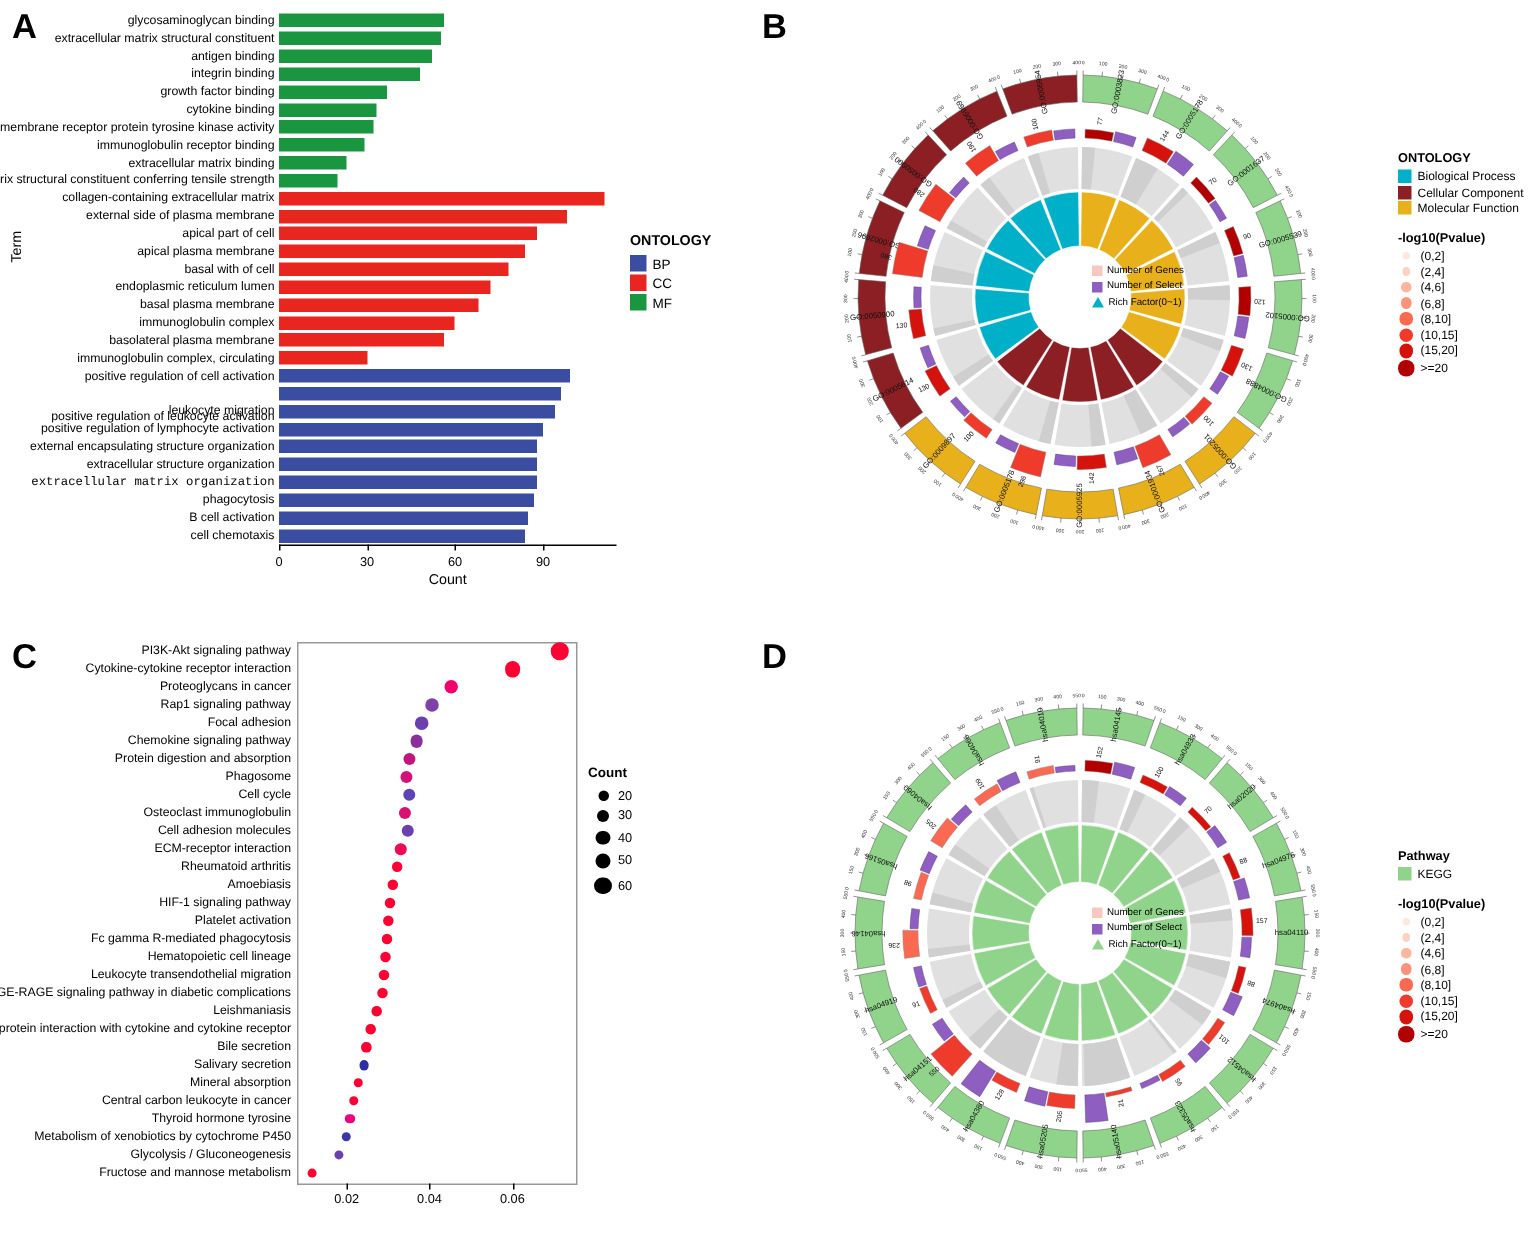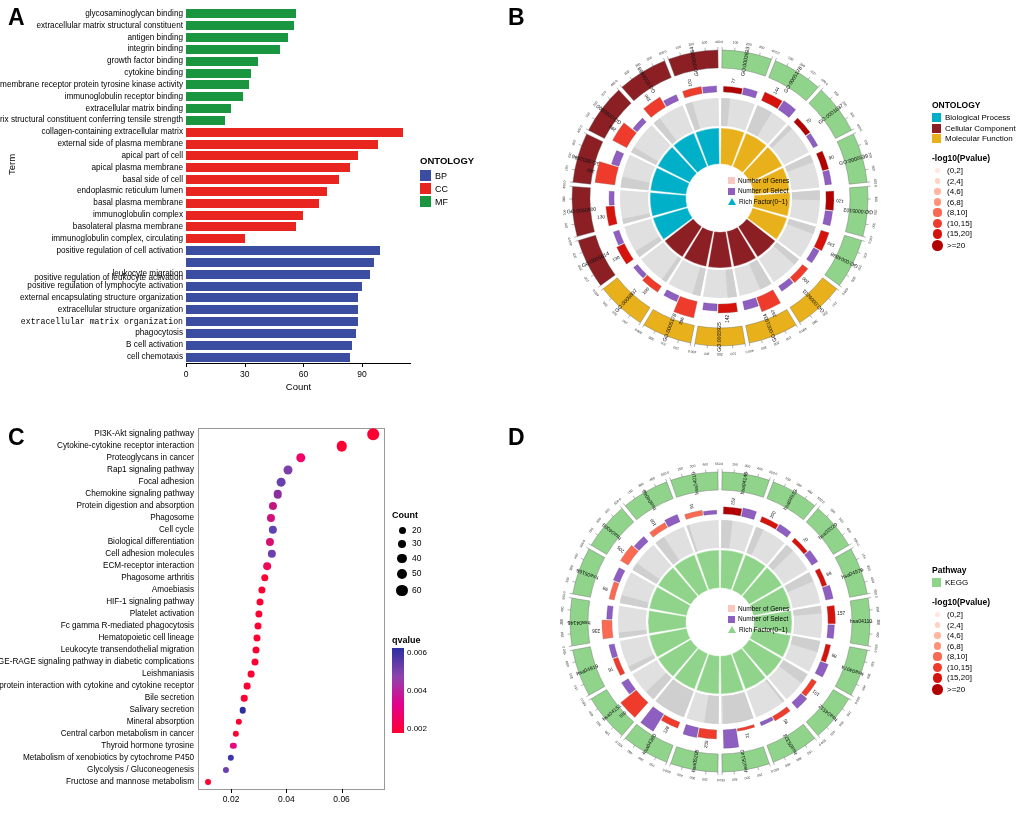--- a/index.html
+++ b/index.html
@@ -100,21 +100,21 @@
     <div class="barlabel" style="top: 115.417px; right: 317px;">extracellular matrix structural constituent conferring tensile strength</div>
     <div class="barrow" style="left: 186px; top: 127.75px; width: 217.174px; background: rgb(232, 37, 31);"></div>
     <div class="barlabel" style="top: 127.25px; right: 317px;">collagen-containing extracellular matrix</div>
     <div class="barrow" style="left: 186px; top: 139.583px; width: 191.739px; background: rgb(232, 37, 31);"></div>
     <div class="barlabel" style="top: 139.083px; right: 317px;">external side of plasma membrane</div>
     <div class="barrow" style="left: 186px; top: 151.417px; width: 172.174px; background: rgb(232, 37, 31);"></div>
     <div class="barlabel" style="top: 150.917px; right: 317px;">apical part of cell</div>
     <div class="barrow" style="left: 186px; top: 163.25px; width: 164.348px; background: rgb(232, 37, 31);"></div>
     <div class="barlabel" style="top: 162.75px; right: 317px;">apical plasma membrane</div>
     <div class="barrow" style="left: 186px; top: 175.083px; width: 152.609px; background: rgb(232, 37, 31);"></div>
-    <div class="barlabel" style="top: 174.583px; right: 317px;">basal side of cell</div>
+    <div class="barlabel" style="top: 174.583px; right: 317px;">basal with of cell</div>
     <div class="barrow" style="left: 186px; top: 186.917px; width: 140.87px; background: rgb(232, 37, 31);"></div>
     <div class="barlabel" style="top: 186.417px; right: 317px;">endoplasmic reticulum lumen</div>
     <div class="barrow" style="left: 186px; top: 198.75px; width: 133.043px; background: rgb(232, 37, 31);"></div>
     <div class="barlabel" style="top: 198.25px; right: 317px;">basal plasma membrane</div>
     <div class="barrow" style="left: 186px; top: 210.583px; width: 117.391px; background: rgb(232, 37, 31);"></div>
     <div class="barlabel" style="top: 210.083px; right: 317px;">immunoglobulin complex</div>
     <div class="barrow" style="left: 186px; top: 222.417px; width: 109.565px; background: rgb(232, 37, 31);"></div>
     <div class="barlabel" style="top: 221.917px; right: 317px;">basolateral plasma membrane</div>
     <div class="barrow" style="left: 186px; top: 234.25px; width: 58.6957px; background: rgb(232, 37, 31);"></div>
     <div class="barlabel" style="top: 233.75px; right: 317px;">immunoglobulin complex, circulating</div>
@@ -543,56 +543,45 @@
       </div>
       <div style="display:flex;align-items:center;height:16.3px">
         <span style="display:inline-block;width:20px;text-align:center"><span style="display:inline-block;width:10.3px;height:10.3px;border-radius:50%;background:#000;vertical-align:middle"></span></span>
         <span>50</span>
       </div>
       <div style="display:flex;align-items:center;height:17.4px">
         <span style="display:inline-block;width:20px;text-align:center"><span style="display:inline-block;width:11.399999999999999px;height:11.399999999999999px;border-radius:50%;background:#000;vertical-align:middle"></span></span>
         <span>60</span>
       </div>
     </div>
-  <div class="legendC" id="C-legend-color" style="top:215px;">
-      <div class="lt">qvalue</div>
-      <div style="display:flex">
-        <div style="width:12px;height:85px;background:linear-gradient(to bottom,#2b2fa0,#8e44ad,#e3008c,#ff0033)"></div>
-        <div style="margin-left:3px;height:85px;display:flex;flex-direction:column;justify-content:space-between;font-size:8px">
-          <span>0.006</span>
-          <span>0.004</span>
-          <span>0.002</span>
-        </div>
-      </div>
-    </div>
 <div class="clabel" style="top: 9px; right: 306px;">PI3K-Akt signaling pathway</div>
     <div class="dot" style="width: 11.62px; height: 11.62px; left: 373.336px; top: 14px; background: rgb(255, 0, 51);"></div>
     <div class="clabel" style="top: 21px; right: 306px;">Cytokine-cytokine receptor interaction</div>
     <div class="dot" style="width: 10.52px; height: 10.52px; left: 341.582px; top: 26px; background: rgb(255, 0, 51);"></div>
     <div class="clabel" style="top: 33px; right: 306px;">Proteoglycans in cancer</div>
     <div class="dot" style="width: 9.42px; height: 9.42px; left: 300.716px; top: 38px; background: rgb(245, 0, 107);"></div>
     <div class="clabel" style="top: 45px; right: 306px;">Rap1 signaling pathway</div>
     <div class="dot" style="width: 8.98px; height: 8.98px; left: 288.291px; top: 50px; background: rgb(126, 63, 168);"></div>
     <div class="clabel" style="top: 57px; right: 306px;">Focal adhesion</div>
     <div class="dot" style="width: 8.76px; height: 8.76px; left: 281.388px; top: 62px; background: rgb(106, 63, 174);"></div>
     <div class="clabel" style="top: 69px; right: 306px;">Chemokine signaling pathway</div>
     <div class="dot" style="width: 8.54px; height: 8.54px; left: 277.522px; top: 74px; background: rgb(139, 47, 158);"></div>
     <div class="clabel" style="top: 81px; right: 306px;">Protein digestion and absorption</div>
     <div class="dot" style="width: 8.1px; height: 8.1px; left: 273.104px; top: 86px; background: rgb(196, 21, 127);"></div>
     <div class="clabel" style="top: 93px; right: 306px;">Phagosome</div>
     <div class="dot" style="width: 8.1px; height: 8.1px; left: 271.172px; top: 98px; background: rgb(210, 17, 122);"></div>
     <div class="clabel" style="top: 105px; right: 306px;">Cell cycle</div>
     <div class="dot" style="width: 8.32px; height: 8.32px; left: 272.552px; top: 110px; background: rgb(93, 67, 181);"></div>
-    <div class="clabel" style="top: 117px; right: 306px;">Biological differentiation</div>
+    <div class="clabel" style="top: 117px; right: 306px;">Osteoclast immunoglobulin</div>
     <div class="dot" style="width: 8.1px; height: 8.1px; left: 269.791px; top: 122px; background: rgb(216, 16, 111);"></div>
     <div class="clabel" style="top: 129px; right: 306px;">Cell adhesion molecules</div>
     <div class="dot" style="width: 8.32px; height: 8.32px; left: 272px; top: 134px; background: rgb(107, 63, 174);"></div>
     <div class="clabel" style="top: 141px; right: 306px;">ECM-receptor interaction</div>
     <div class="dot" style="width: 7.66px; height: 7.66px; left: 267.03px; top: 146px; background: rgb(238, 10, 84);"></div>
-    <div class="clabel" style="top: 153px; right: 306px;">Phagosome arthritis</div>
+    <div class="clabel" style="top: 153px; right: 306px;">Rheumatoid arthritis</div>
     <div class="dot" style="width: 7.44px; height: 7.44px; left: 264.821px; top: 158px; background: rgb(255, 0, 51);"></div>
     <div class="clabel" style="top: 165px; right: 306px;">Amoebiasis</div>
     <div class="dot" style="width: 7.22px; height: 7.22px; left: 262.06px; top: 170px; background: rgb(255, 0, 51);"></div>
     <div class="clabel" style="top: 177px; right: 306px;">HIF-1 signaling pathway</div>
     <div class="dot" style="width: 7px; height: 7px; left: 260.403px; top: 182px; background: rgb(255, 0, 51);"></div>
     <div class="clabel" style="top: 189px; right: 306px;">Platelet activation</div>
     <div class="dot" style="width: 7.22px; height: 7.22px; left: 258.746px; top: 194px; background: rgb(255, 0, 51);"></div>
     <div class="clabel" style="top: 201px; right: 306px;">Fc gamma R-mediated phagocytosis</div>
     <div class="dot" style="width: 7px; height: 7px; left: 258.194px; top: 206px; background: rgb(255, 0, 51);"></div>
     <div class="clabel" style="top: 213px; right: 306px;">Hematopoietic cell lineage</div>
@@ -604,21 +593,21 @@
     <div class="clabel" style="top: 249px; right: 306px;">Leishmaniasis</div>
     <div class="dot" style="width: 6.78px; height: 6.78px; left: 251.015px; top: 254px; background: rgb(255, 0, 51);"></div>
     <div class="clabel" style="top: 261px; right: 306px;">Viral protein interaction with cytokine and cytokine receptor</div>
     <div class="dot" style="width: 6.78px; height: 6.78px; left: 247.149px; top: 266px; background: rgb(255, 0, 51);"></div>
     <div class="clabel" style="top: 273px; right: 306px; padding-left: 16px;">Bile secretion</div>
     <div class="dot" style="width: 6.56px; height: 6.56px; left: 244.388px; top: 278px; background: rgb(255, 0, 51);"></div>
     <div class="clabel" style="top: 285px; right: 306px;">Salivary secretion</div>
     <div class="dot" style="width: 6.56px; height: 6.56px; left: 242.731px; top: 290px; background: rgb(43, 47, 160);"></div>
     <div class="clabel" style="top: 297px; right: 306px;">Mineral absorption</div>
     <div class="dot" style="width: 6.34px; height: 6.34px; left: 238.866px; top: 302px; background: rgb(255, 0, 51);"></div>
-    <div class="clabel" style="top: 309px; right: 306px;">Central carbon metabolism in cancer</div>
+    <div class="clabel" style="top: 309px; right: 306px;">Central carbon leukocyte in cancer</div>
     <div class="dot" style="width: 6.34px; height: 6.34px; left: 236.104px; top: 314px; background: rgb(255, 0, 51);"></div>
     <div class="clabel" style="top: 321px; right: 306px;">Thyroid hormone tyrosine</div>
     <div class="dot" style="width: 6.34px; height: 6.34px; left: 233.343px; top: 326px; background: rgb(229, 8, 127);"></div>
     <div class="clabel" style="top: 333px; right: 306px;">Metabolism of xenobiotics by cytochrome P450</div>
     <div class="dot" style="width: 6.34px; height: 6.34px; left: 230.582px; top: 338px; background: rgb(59, 55, 168);"></div>
     <div class="clabel" style="top: 345px; right: 306px;">Glycolysis / Gluconeogenesis</div>
     <div class="dot" style="width: 6.12px; height: 6.12px; left: 225.612px; top: 350px; background: rgb(106, 63, 174);"></div>
     <div class="clabel" style="top: 357px; right: 306px;">Fructose and mannose metabolism</div>
     <div class="dot" style="width: 5.9px; height: 5.9px; left: 208.493px; top: 362px; background: rgb(255, 0, 51);"></div>
   </div>

